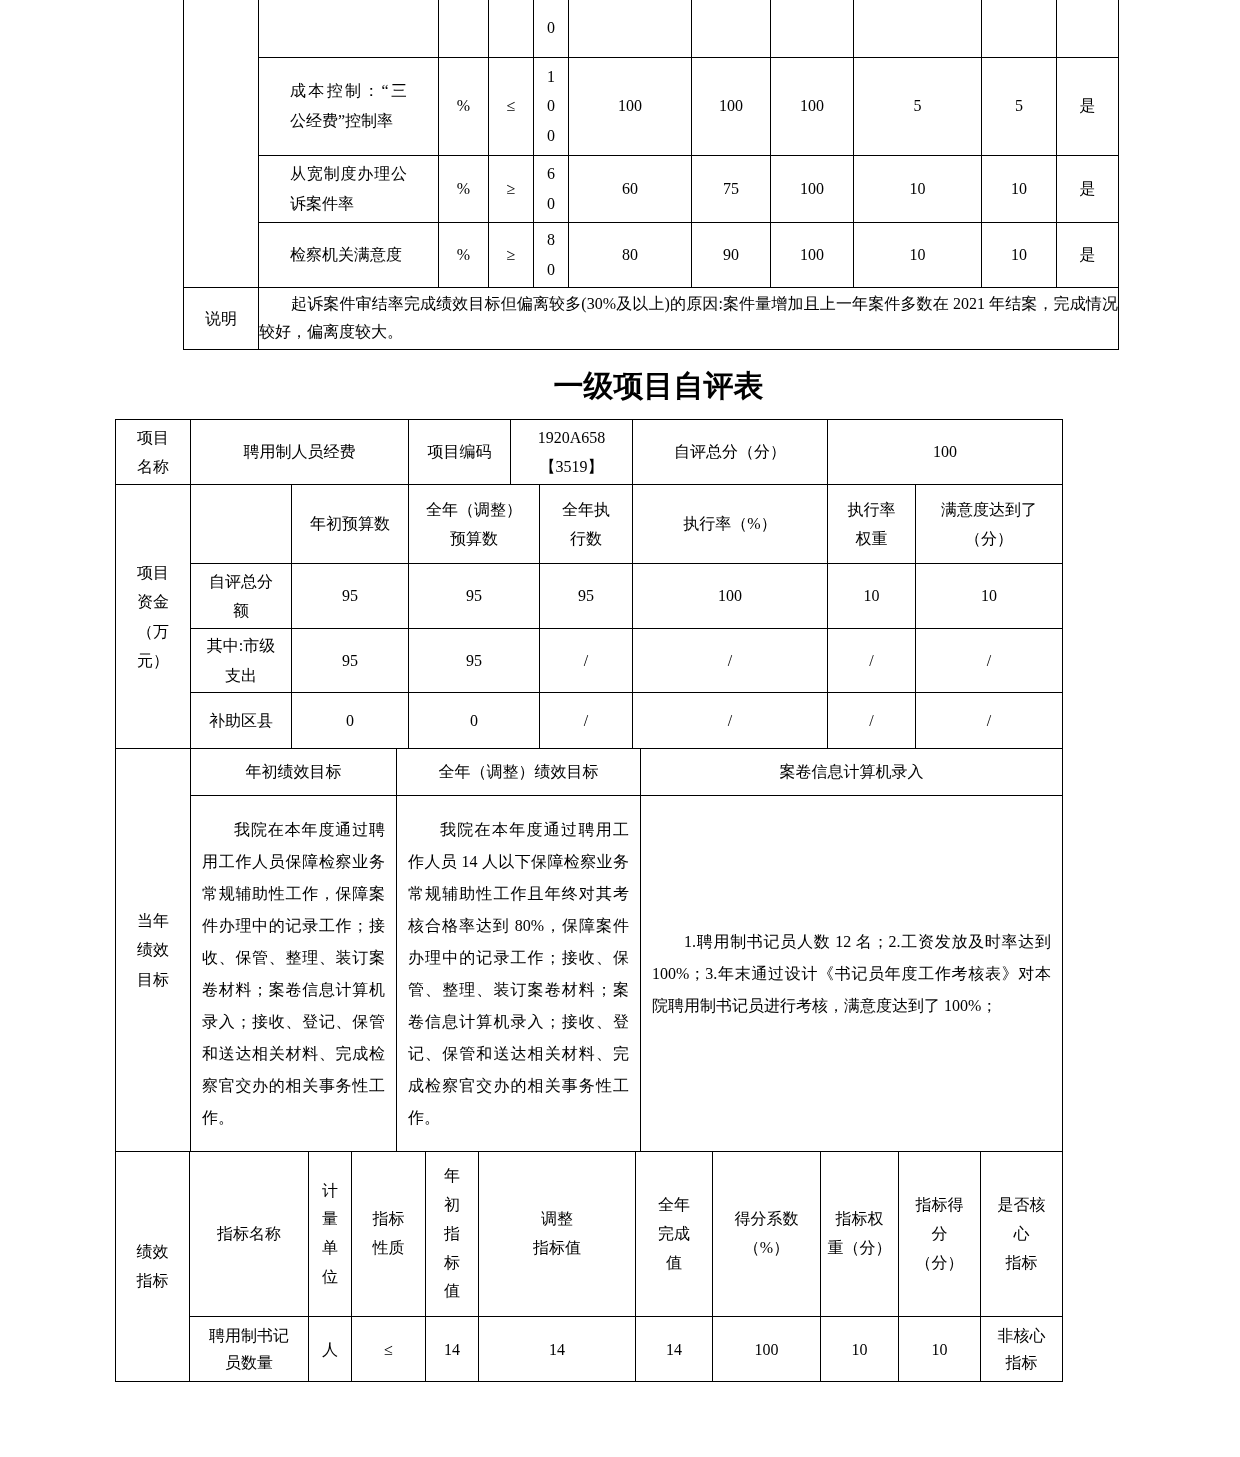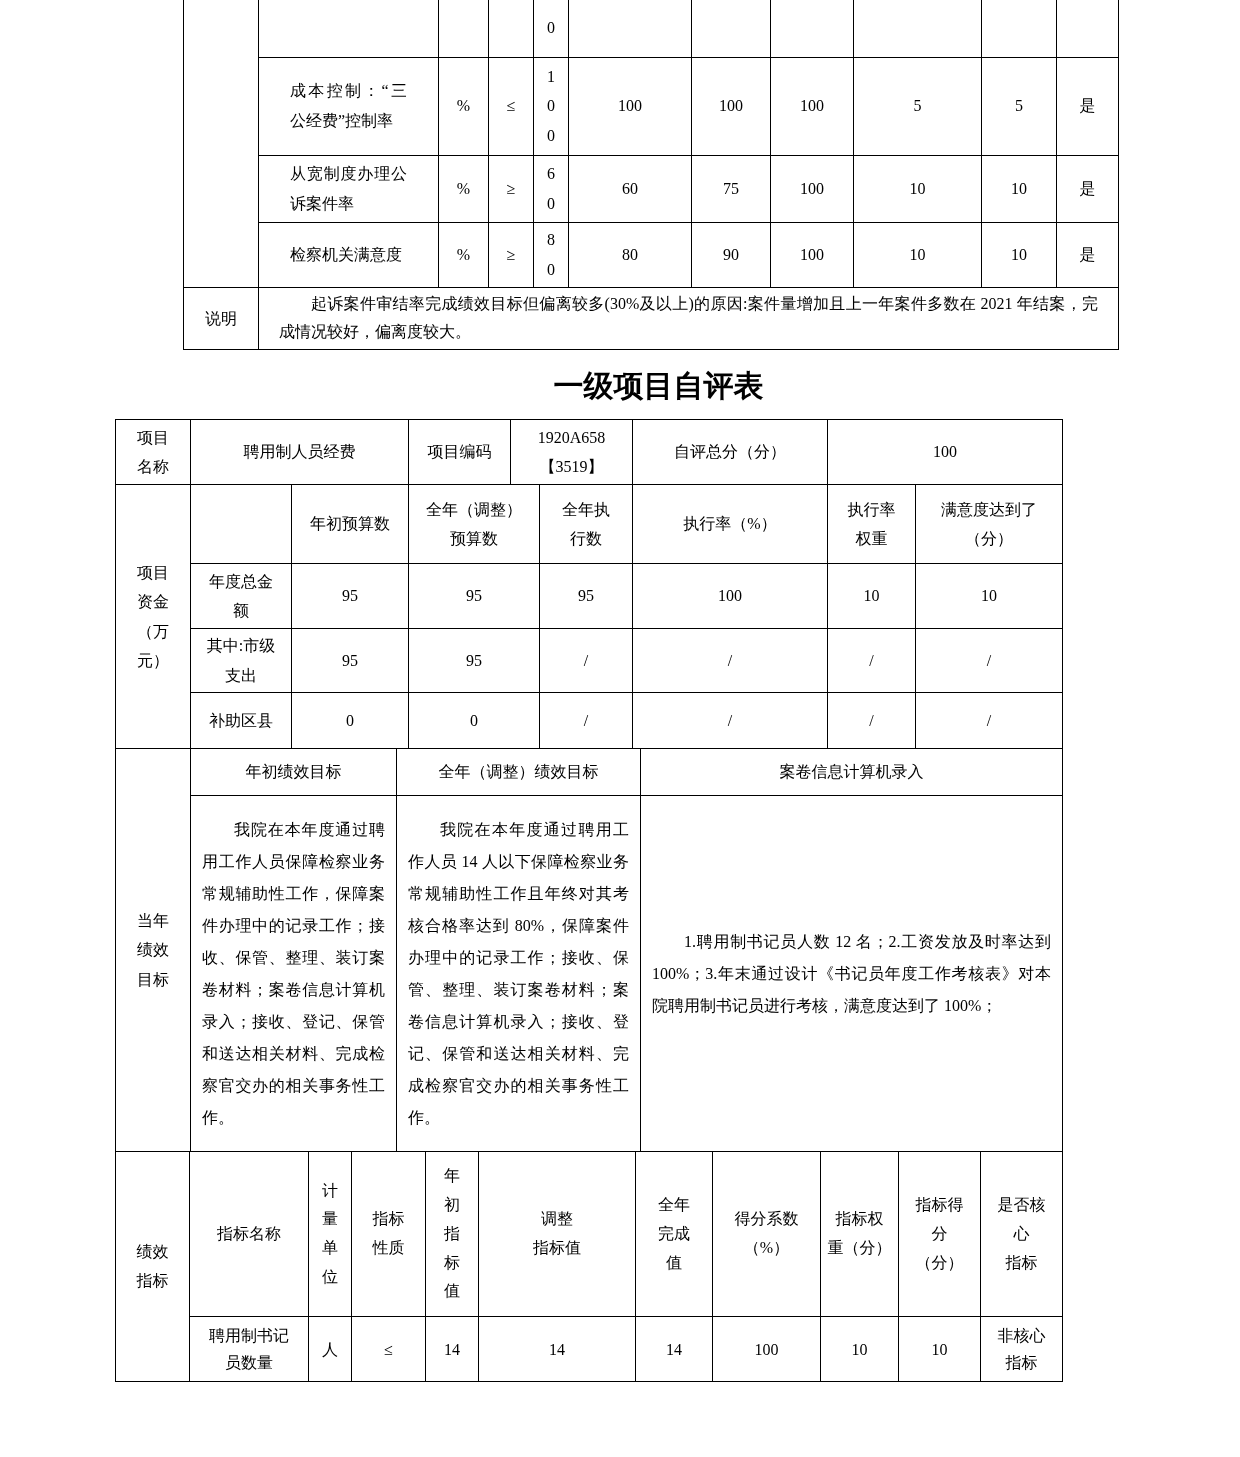--- a/index.html
+++ b/index.html
@@ -9,21 +9,21 @@
   }
   table{border-collapse:collapse;table-layout:fixed;}
   td{
     border:1px solid #000;padding:2px 4px;text-align:center;vertical-align:middle;
     white-space:pre-line;line-height:1.85;overflow:hidden;word-break:break-word;
   }
   
   .t1{width:935px;margin-left:183px;}
   .t1 tr.partial td{border-top:none;}
   td.j{text-align:justify;text-justify:inter-character;padding:2px 31px;}
-  td.note{text-align:justify;text-justify:inter-character;text-indent:2em;padding:2px 20px;line-height:1.8;}
+  td.note{text-align:justify;text-justify:inter-character;text-indent:2em;padding:2px 0;line-height:1.8;}
   
   .title{
     width:947px;margin:16px 0 13px 185px;text-align:center;
     font-family:"Liberation Sans","DejaVu Sans",sans-serif;font-weight:bold;
     font-size:30px;line-height:40px;color:#000;
   }
   
   .t2{width:947px;margin-left:115px;}
   .t2 table{width:947px;}
   .t2 table + table{margin-top:-1px;}
@@ -161,21 +161,21 @@
 预算数</td>
       <td>全年执
 行数</td>
       <td>执行率（%）</td>
       <td>执行率
 权重</td>
       <td>满意度达到了
 （分）</td>
     </tr>
     <tr style="height:65px">
-      <td>年度总金
+      <td>自评总分
 额</td>
       <td>95</td>
       <td>95</td>
       <td>95</td>
       <td>100</td>
       <td>10</td>
       <td>10</td>
     </tr>
     <tr style="height:60px">
       <td>其中:市级

